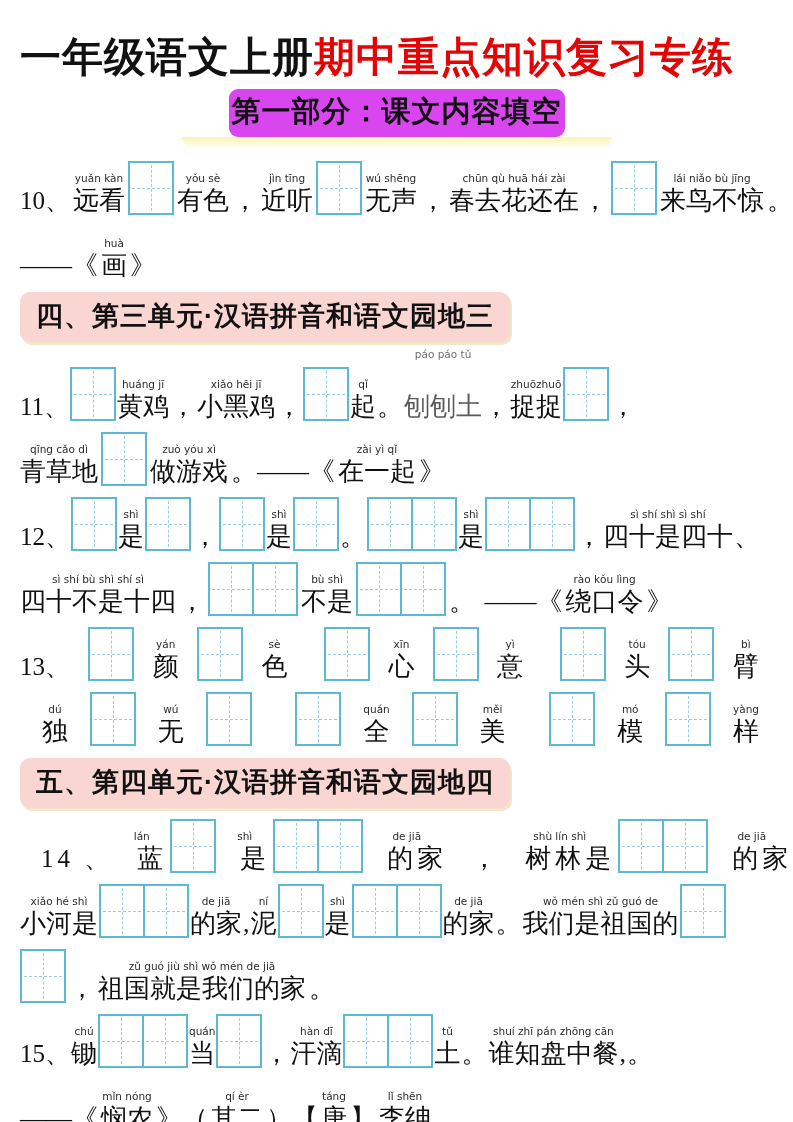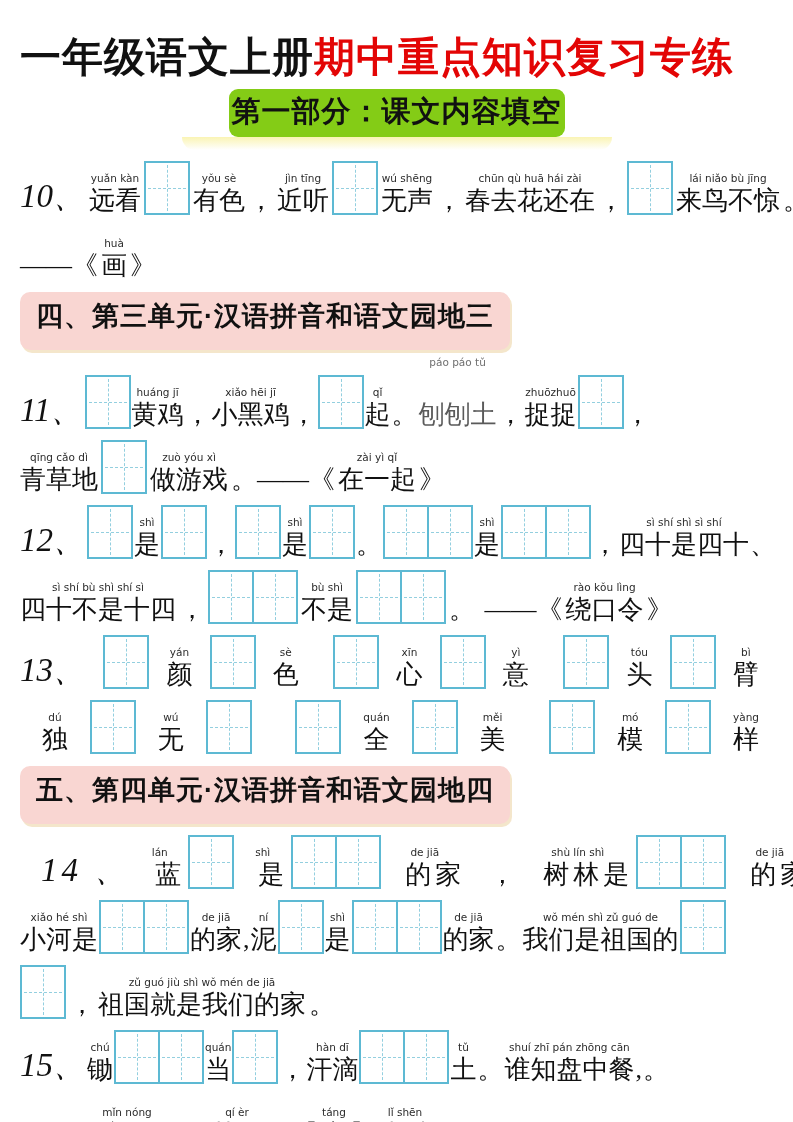--- a/index.html
+++ b/index.html
@@ -6,44 +6,44 @@
   body{width:793px;height:1122px;overflow:hidden;font-family:"Liberation Serif",serif;color:#111;}
   .page{padding:0 20px;box-sizing:border-box;}
 
   
   .title{margin-top:34px;text-align:left;font-family:"Liberation Sans",sans-serif;
          font-weight:bold;font-size:41px;letter-spacing:1px;line-height:1.15;white-space:nowrap;}
   .title .red{color:#e30505;}
 
   
   .banner-wrap{text-align:center;margin-top:8px;}
-  .banner{display:inline-block;background:#84cc16;border-radius:9px;padding:3px 3px 5px;
+  .banner{display:inline-block;background:#d946ef;border-radius:9px;padding:3px 3px 5px;
           font-family:"Liberation Sans",sans-serif;font-weight:bold;font-size:29px;letter-spacing:1px;}
   .banner-glow{width:430px;height:13px;margin:0 auto;border-radius:0 0 14px 14px;
                background:linear-gradient(#faf4b4,#ffffff);}
 
   
   .section-row{margin:12px 0 6px;}
-  .section-header{display:inline-block;background:#f9d6d2;border-radius:10px;padding:6px 16px 16px;
+  .section-header{display:inline-block;background:#f9d6d2;border-radius:10px;padding:6px 16px 8px;
                   font-family:"Liberation Sans",sans-serif;font-weight:bold;font-size:27px;
                   letter-spacing:1px;box-shadow:2px 3px 0 rgba(235,210,160,.55);}
 
   
   .line{display:flex;align-items:flex-end;column-gap:3px;margin:7px 0;min-height:58px;white-space:nowrap;}
   .line.tight{column-gap:1px;}
   .line.spread{justify-content:space-between;padding-right:14px;}
   .line.indent{padding-left:22px;}
   .line.wide{justify-content:space-between;padding-right:6px;}
   .line.wide .zh{letter-spacing:4px;margin-left:21px;}
 
   .grp{display:inline-flex;flex-direction:column;align-items:center;flex:none;}
   .py{font-family:"DejaVu Sans",sans-serif;font-size:10.5px;line-height:1.1;color:#2b2b2b;
       margin-bottom:1px;white-space:pre;}
   .zh{font-size:26px;line-height:1.12;white-space:pre;}
-  .zh.num{font-style:italic;font-size:33px;letter-spacing:0;}
+  .zh.num{font-size:25px;letter-spacing:0;}
   .grp.gray .py{color:#6f6f6f;}
   .grp.gray .zh{color:#5a5a5a;font-family:"DejaVu Serif",serif;margin-top:30px;}
 
   
   .boxpair{display:inline-flex;flex:none;}
   .tian{width:46px;height:54px;box-sizing:border-box;border:2px solid #5db9d3;background:#fff;
         position:relative;flex:none;}
   .tian + .tian{margin-left:-2px;}
   .tian::before{content:"";position:absolute;left:2px;right:2px;top:50%;border-top:1.5px dashed #93cfdf;}
   .tian::after{content:"";position:absolute;top:2px;bottom:2px;left:50%;border-left:1.5px dashed #93cfdf;}

